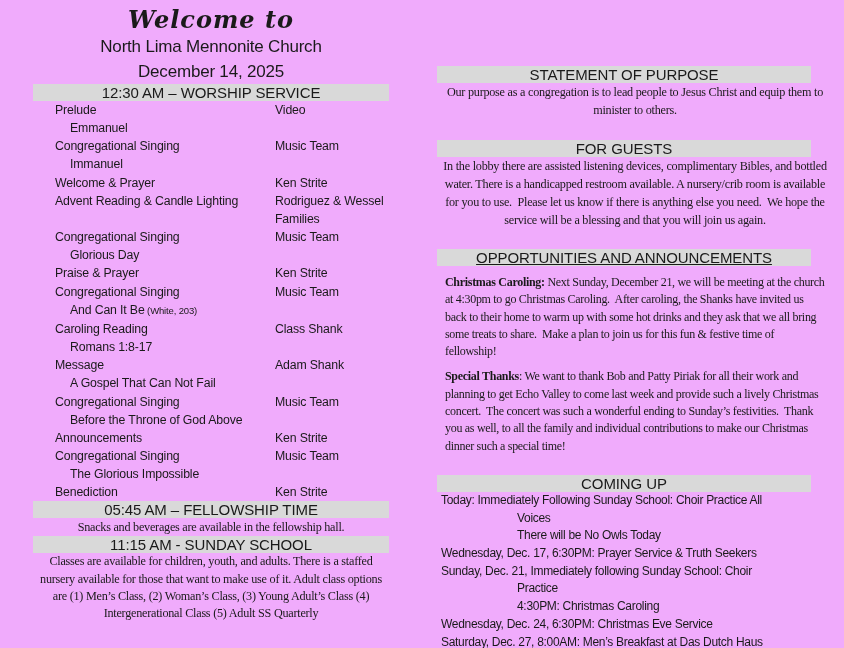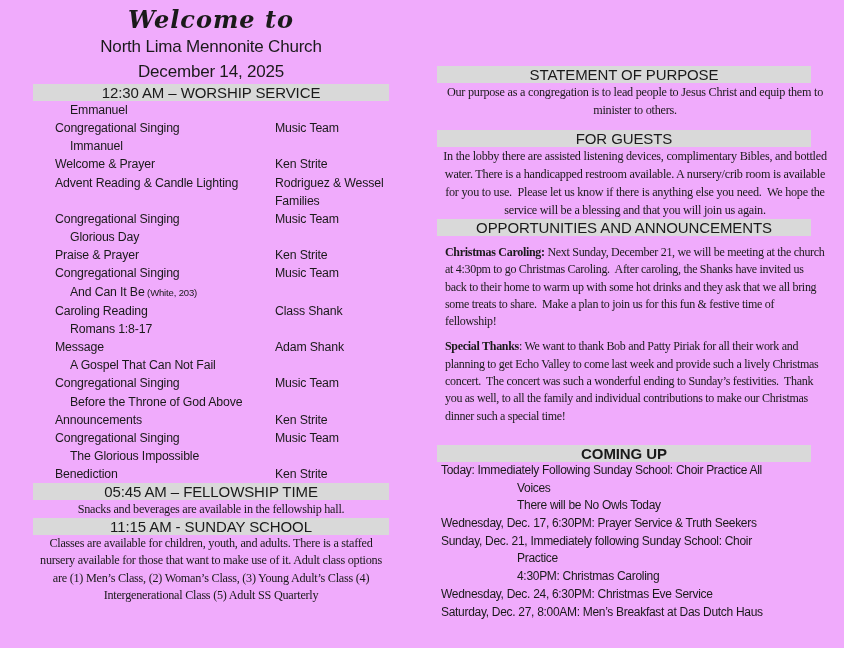--- a/index.html
+++ b/index.html
@@ -18,23 +18,23 @@
   }
   .church{text-align:center;font-size:17px;line-height:25px;letter-spacing:-0.2px;}
   .date{text-align:center;font-size:17px;line-height:25px;letter-spacing:-0.2px;}
 
   .bar{
     background:var(--bar-bg,#d9d9d9);height:17px;line-height:17px;
     text-align:center;font-size:15px;letter-spacing:-0.1px;
   }
   .col-left .bar{width:356px;}
   .col-right .bar{width:374px;}
-  .gap-lg{margin-top:11px;}
-  .gap-sm{margin-top:0;}
-  .gap-xs{margin-top:20px;font-weight:bold;}
+  .gap-lg{margin-top:21px;}
+  .gap-sm{margin-top:20px;text-decoration:underline;}
+  .gap-xs{margin-top:20px;}
 
   .srow{position:relative;line-height:18.15px;font-size:12.3px;letter-spacing:-0.15px;white-space:nowrap;}
   .slabel{display:inline-block;padding-left:22px;}
   .slabel.sub{padding-left:37px;}
   .sname{position:absolute;left:242px;top:0;}
   .small{font-size:9.5px;}
 
   .center-text{
     text-align:center;font-size:12.2px;line-height:18px;
     letter-spacing:-0.25px;white-space:pre-wrap;font-family:Liberation Serif, serif;
@@ -53,20 +53,21 @@
 <div class="page">
 
   <div class="col-left">
     <div class="welcome">Welcome to</div>
     <div class="church">North Lima Mennonite Church</div>
     <div class="date">December 14, 2025</div>
 
     <div class="bar">12:30 AM – WORSHIP SERVICE</div>
 
     <div id="service-list">
+        <div class="srow"><span class="slabel">Prelude</span><span class="sname">Video</span></div>
         <div class="srow"><span class="slabel sub">Emmanuel</span></div>
         <div class="srow"><span class="slabel">Congregational Singing</span><span class="sname">Music Team</span></div>
         <div class="srow"><span class="slabel sub">Immanuel</span></div>
         <div class="srow"><span class="slabel">Welcome &amp; Prayer</span><span class="sname">Ken Strite</span></div>
         <div class="srow"><span class="slabel">Advent Reading &amp; Candle Lighting</span><span class="sname">Rodriguez &amp; Wessel</span></div>
         <div class="srow"><span class="slabel"></span><span class="sname">Families</span></div>
         <div class="srow"><span class="slabel">Congregational Singing</span><span class="sname">Music Team</span></div>
         <div class="srow"><span class="slabel sub">Glorious Day</span></div>
         <div class="srow"><span class="slabel">Praise &amp; Prayer</span><span class="sname">Ken Strite</span></div>
         <div class="srow"><span class="slabel">Congregational Singing</span><span class="sname">Music Team</span></div>

